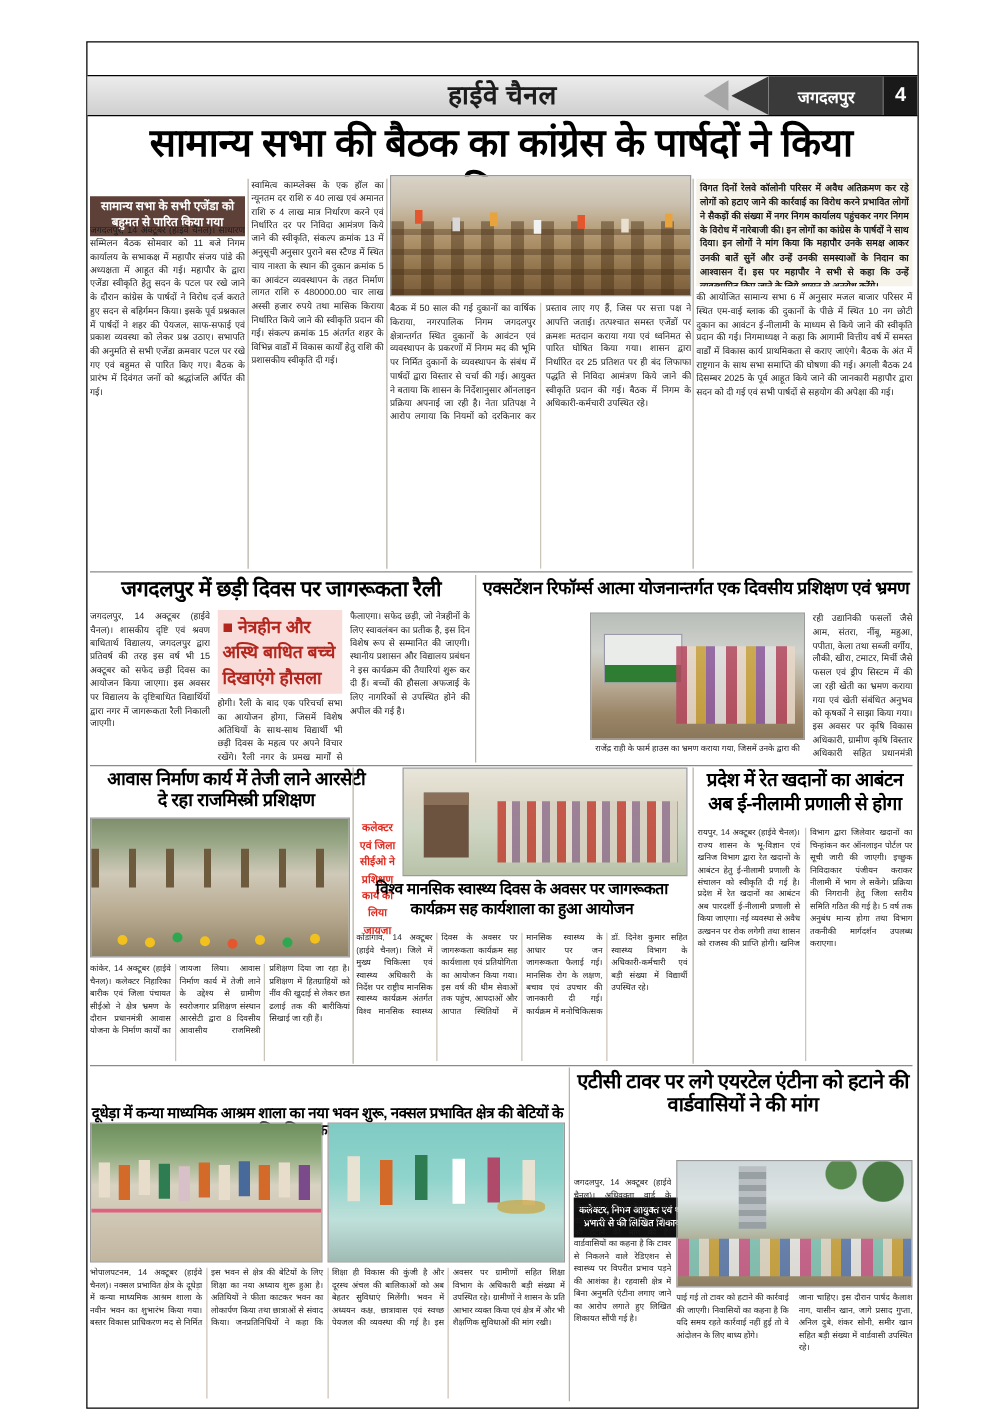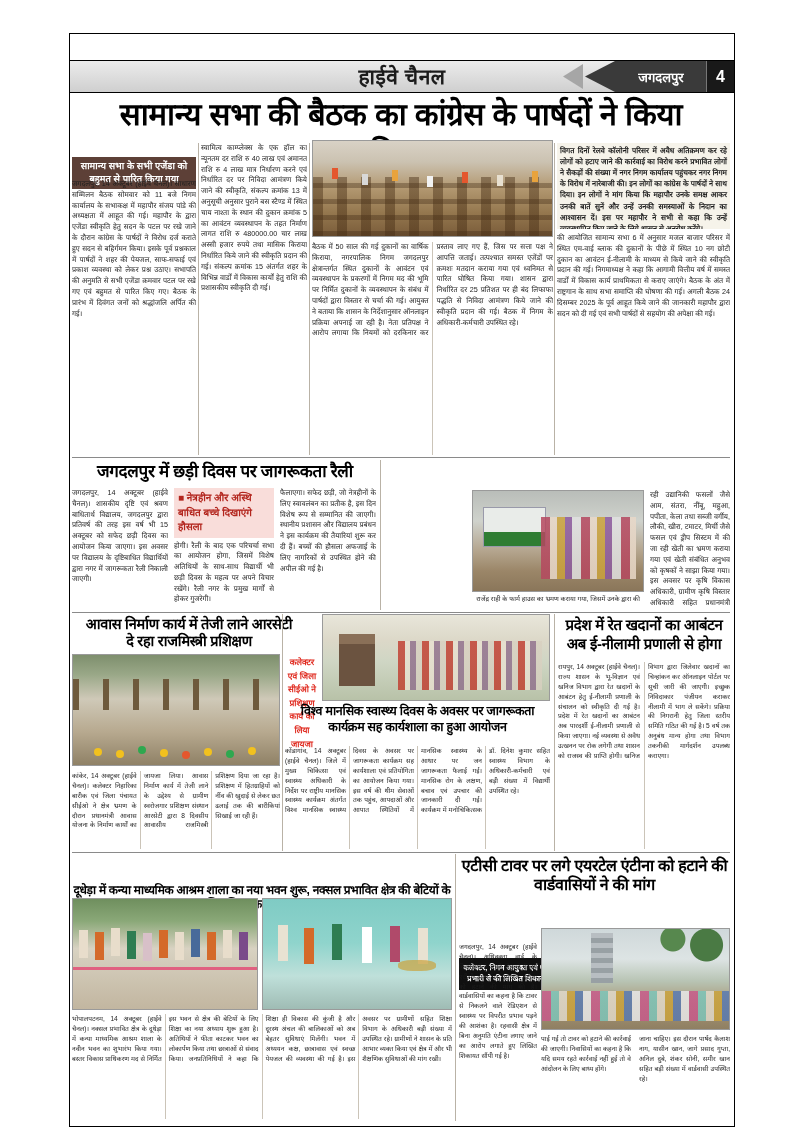--- a/index.html
+++ b/index.html
@@ -32,21 +32,21 @@
   .cols2{column-count:2;column-gap:8px;column-rule:1px solid #cbc4b8;}
   .cols3{column-count:3;column-gap:7px;column-rule:1px solid #cbc4b8;}
   .cols4{column-count:4;column-gap:7px;column-rule:1px solid #cbc4b8;}
   .rule-h{position:absolute;height:1px;background:#8a8a8a;}
   .rule-v{position:absolute;width:1px;background:#b9b2a6;}
 
   .subhead-box{background:#5d4037;color:#fff;font-weight:bold;font-size:9.5px;line-height:1.35;
     text-align:center;display:flex;align-items:center;justify-content:center;padding:2px 4px;box-sizing:border-box;margin-top:14px;}
   .intro-bold{font-weight:bold;background:#f6f3ea;font-size:7.4px;line-height:1.5;text-align:justify;
     overflow:hidden;padding:2px 3px;box-sizing:border-box;}
-  .pinkbox{background:#f9ddda;color:#b3261e;font-weight:bold;font-size:10px;line-height:1.45;
+  .pinkbox{background:#f9ddda;color:#b3261e;font-weight:bold;font-size:14px;line-height:1.45;
     padding:3px 4px;box-sizing:border-box;margin-bottom:3px;}
   .redcap{color:#e02b20;font-weight:bold;font-size:8.5px;line-height:1.6;text-align:center;overflow:hidden;}
   .blackbox{background:#101010;color:#fff;font-weight:bold;font-size:7.6px;line-height:1.4;text-align:center;
     display:flex;align-items:center;justify-content:center;padding:2px 3px;box-sizing:border-box;}
   .caption{font-size:6.6px;text-align:center;color:#222;overflow:hidden;}
 
   
   .ph{position:absolute;overflow:hidden;background:#cfcfcf;border:1px solid #9a9a9a;box-sizing:border-box;}
   .ph::before,.ph::after{content:"";position:absolute;}
   .ph-meeting{background:linear-gradient(180deg,#d9d2c6 0%,#cbc2b1 22%,#b49a73 48%,#95784f 75%,#7a5c3a 100%);}
@@ -124,20 +124,21 @@
 
   <div class="abs bodytxt" style="left:2px;top:454px;width:96px;height:120px;">जगदलपुर, 14 अक्टूबर (हाईवे चैनल)। शासकीय दृष्टि एवं श्रवण बाधितार्थ विद्यालय, जगदलपुर द्वारा प्रतिवर्ष की तरह इस वर्ष भी 15 अक्टूबर को सफेद छड़ी दिवस का आयोजन किया जाएगा। इस अवसर पर विद्यालय के दृष्टिबाधित विद्यार्थियों द्वारा नगर में जागरूकता रैली निकाली जाएगी।</div>
   <div class="abs" style="left:104px;top:454px;width:100px;height:120px;overflow:hidden;">
     <div class="pinkbox">■ नेत्रहीन और अस्थि बाधित बच्चे दिखाएंगे हौसला</div>
     <div class="bodytxt">होगी। रैली के बाद एक परिचर्चा सभा का आयोजन होगा, जिसमें विशेष अतिथियों के साथ-साथ विद्यार्थी भी छड़ी दिवस के महत्व पर अपने विचार रखेंगे। रैली नगर के प्रमुख मार्गों से होकर गुजरेगी।</div>
   </div>
   <div class="abs bodytxt" style="left:210px;top:454px;width:96px;height:120px;">फैलाएगा। सफेद छड़ी, जो नेत्रहीनों के लिए स्वावलंबन का प्रतीक है, इस दिन विशेष रूप से सम्मानित की जाएगी। स्थानीय प्रशासन और विद्यालय प्रबंधन ने इस कार्यक्रम की तैयारियां शुरू कर दी हैं। बच्चों की हौसला अफजाई के लिए नागरिकों से उपस्थित होने की अपील की गई है।</div>
 
   <div class="rule-v" style="left:310px;top:426px;height:150px;"></div>
 
+  <div class="abs hl" style="left:314px;top:428px;width:346px;font-size:14px;line-height:1.2;">एक्सटेंशन रिफॉर्म्स आत्मा योजनान्तर्गत एक दिवसीय प्रशिक्षण एवं भ्रमण</div>
 
   <div class="ph ph-extension" style="left:402px;top:456px;width:172px;height:102px;"></div>
   <div class="abs caption" style="left:402px;top:560px;width:172px;height:12px;">राजेंद्र राही के फार्म हाउस का भ्रमण कराया गया, जिसमें उनके द्वारा की जा</div>
   <div class="abs bodytxt" style="left:580px;top:456px;width:80px;height:118px;">रही उद्यानिकी फसलों जैसे आम, संतरा, नींबू, महुआ, पपीता, केला तथा सब्जी वर्गीय, लौकी, खीरा, टमाटर, मिर्ची जैसे फसल एवं ड्रीप सिस्टम में की जा रही खेती का भ्रमण कराया गया एवं खेती संबंधित अनुभव को कृषकों ने साझा किया गया। इस अवसर पर कृषि विकास अधिकारी, ग्रामीण कृषि विस्तार अधिकारी सहित प्रधानमंत्री फसल बीमा विकासखण्ड समन्वयक एवं कृषकगण सम्मिलित थे।</div>
 
   <div class="rule-h" style="left:2px;top:578px;width:658px;"></div>
 
   <div class="abs hl" style="left:2px;top:582px;width:208px;font-size:14.5px;line-height:1.2;margin-left:13px;">आवास निर्माण कार्य में तेजी लाने आरसेटी दे रहा राजमिस्त्री प्रशिक्षण</div>
   <div class="ph ph-construction" style="left:2px;top:620px;width:208px;height:112px;"></div>
   <div class="abs bodytxt cols3" style="left:2px;top:737px;width:208px;height:78px;font-size:6.6px;">कांकेर, 14 अक्टूबर (हाईवे चैनल)। कलेक्टर निहारिका बारीक एवं जिला पंचायत सीईओ ने क्षेत्र भ्रमण के दौरान प्रधानमंत्री आवास योजना के निर्माण कार्यों का जायजा लिया। आवास निर्माण कार्य में तेजी लाने के उद्देश्य से ग्रामीण स्वरोजगार प्रशिक्षण संस्थान आरसेटी द्वारा 8 दिवसीय आवासीय राजमिस्त्री प्रशिक्षण दिया जा रहा है। प्रशिक्षण में हितग्राहियों को नींव की खुदाई से लेकर छत ढलाई तक की बारीकियां सिखाई जा रही हैं।</div>

